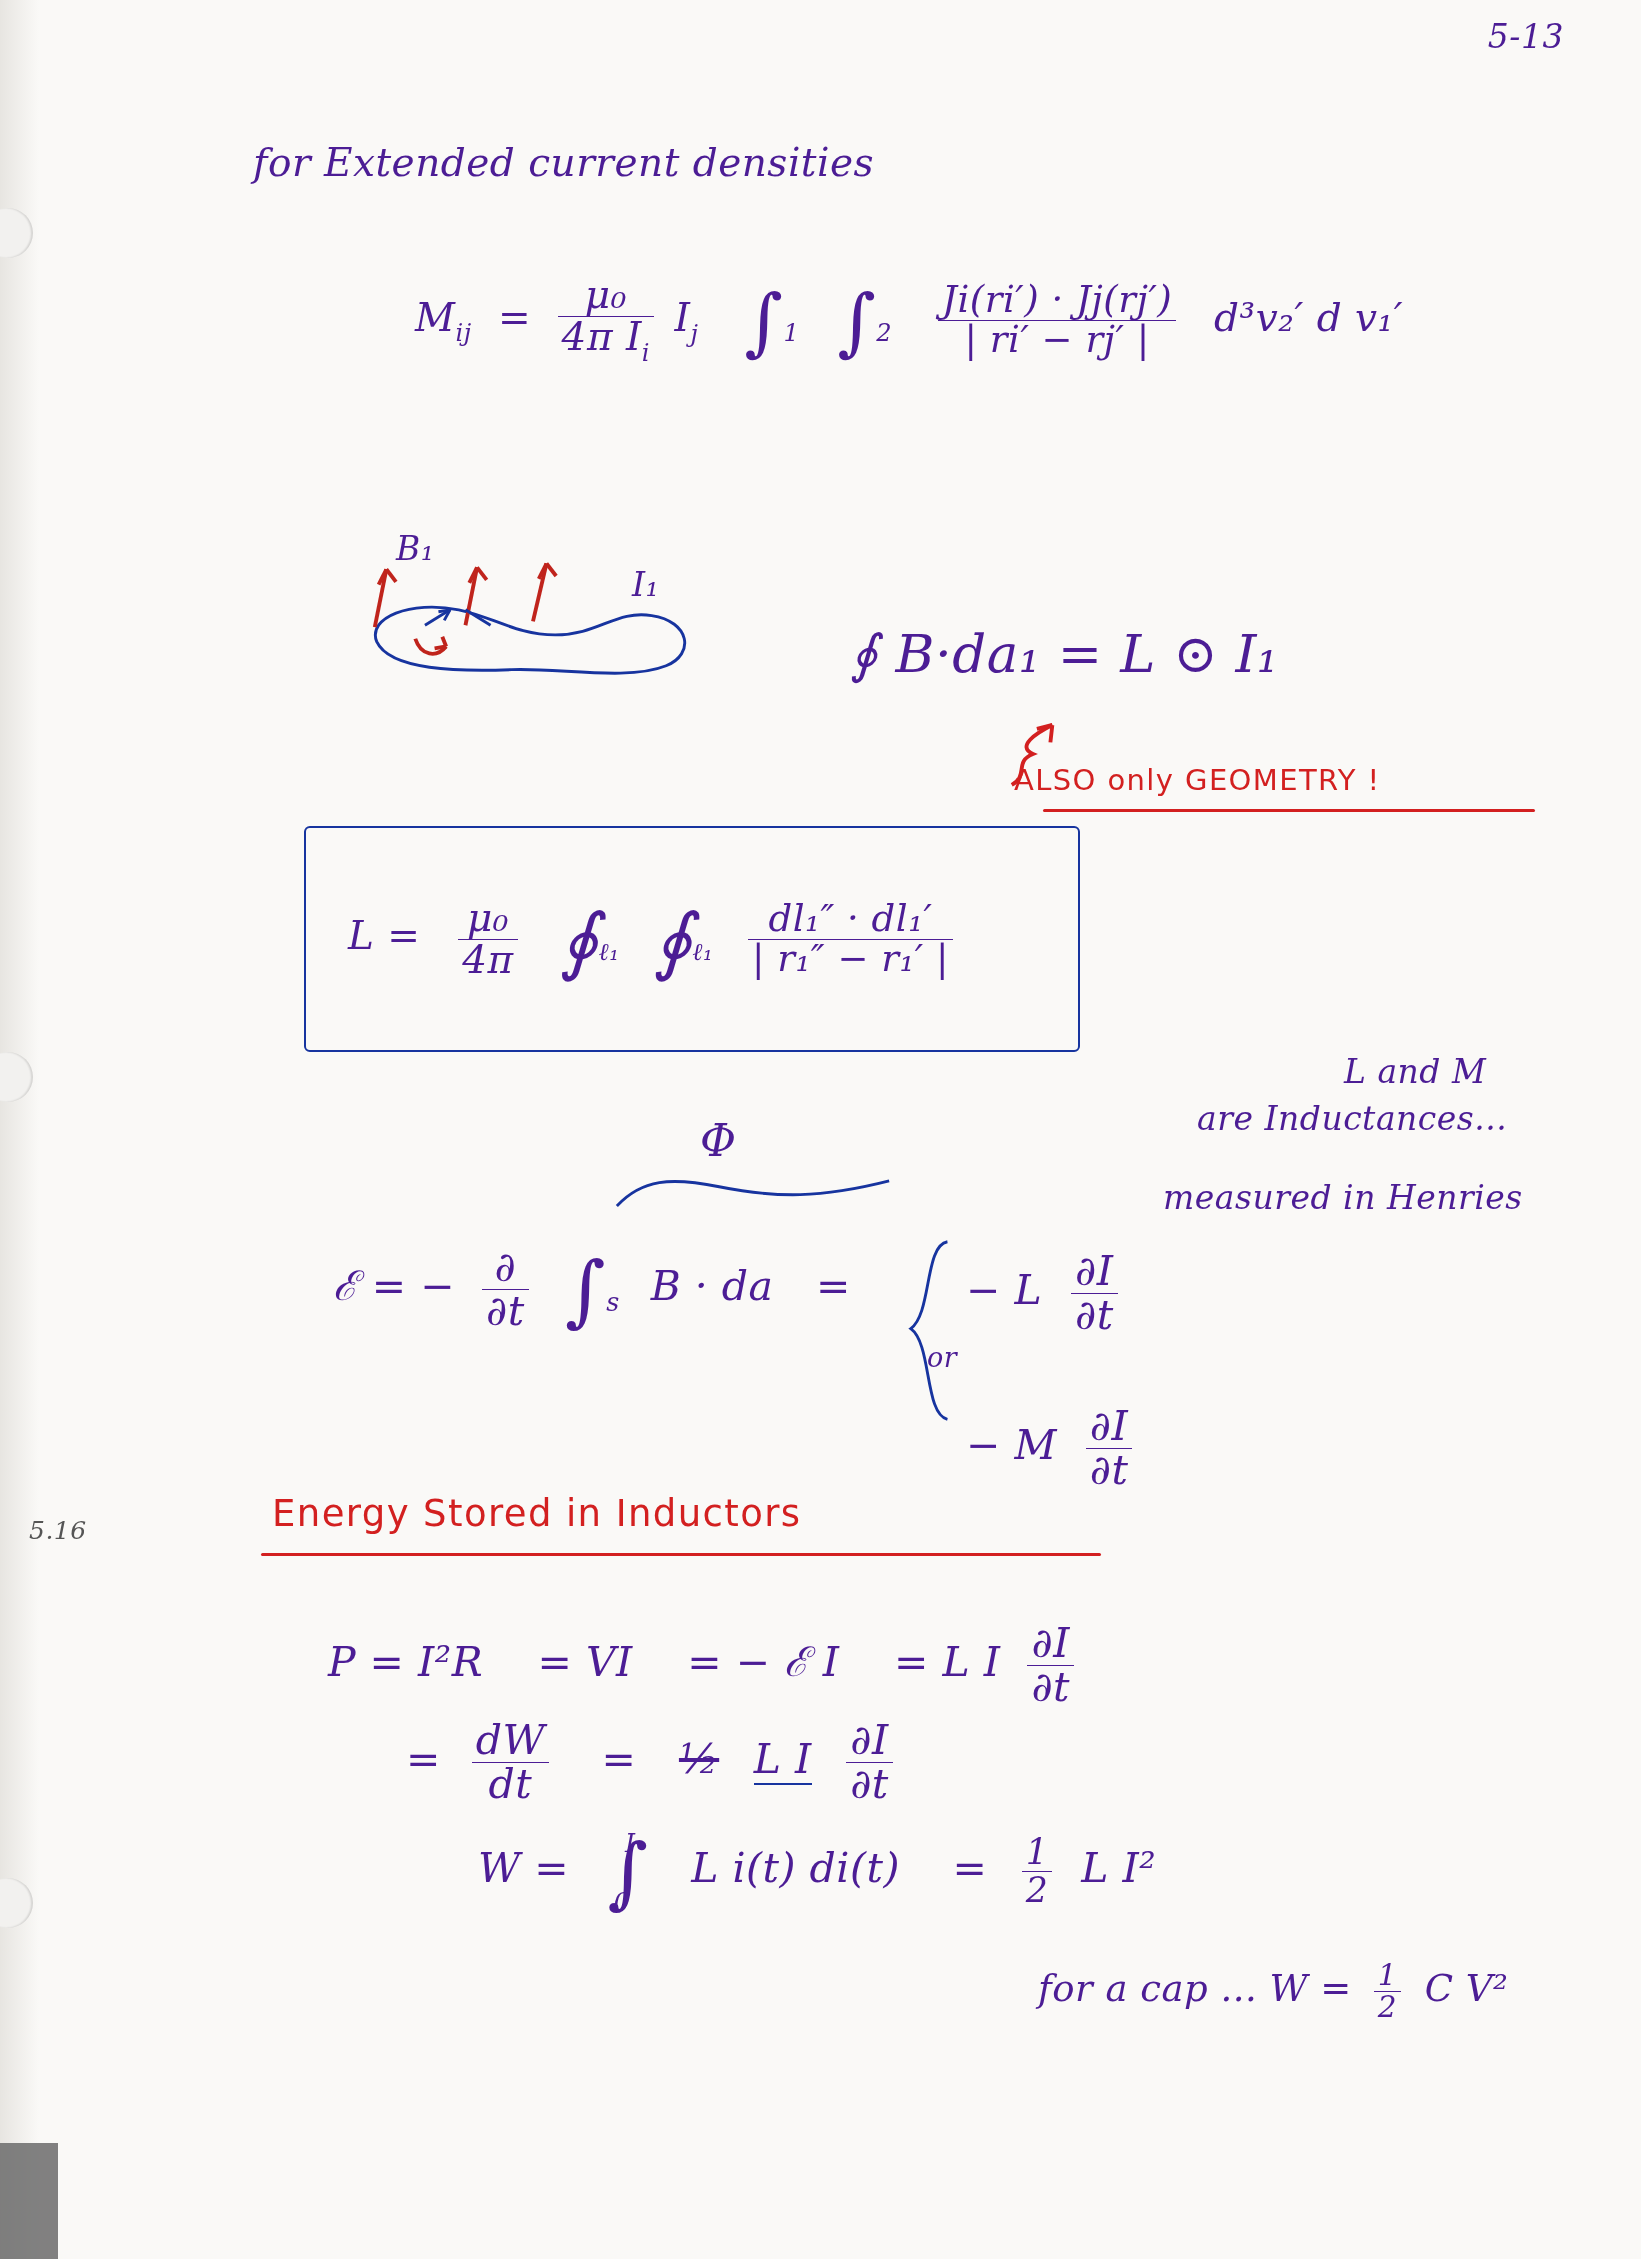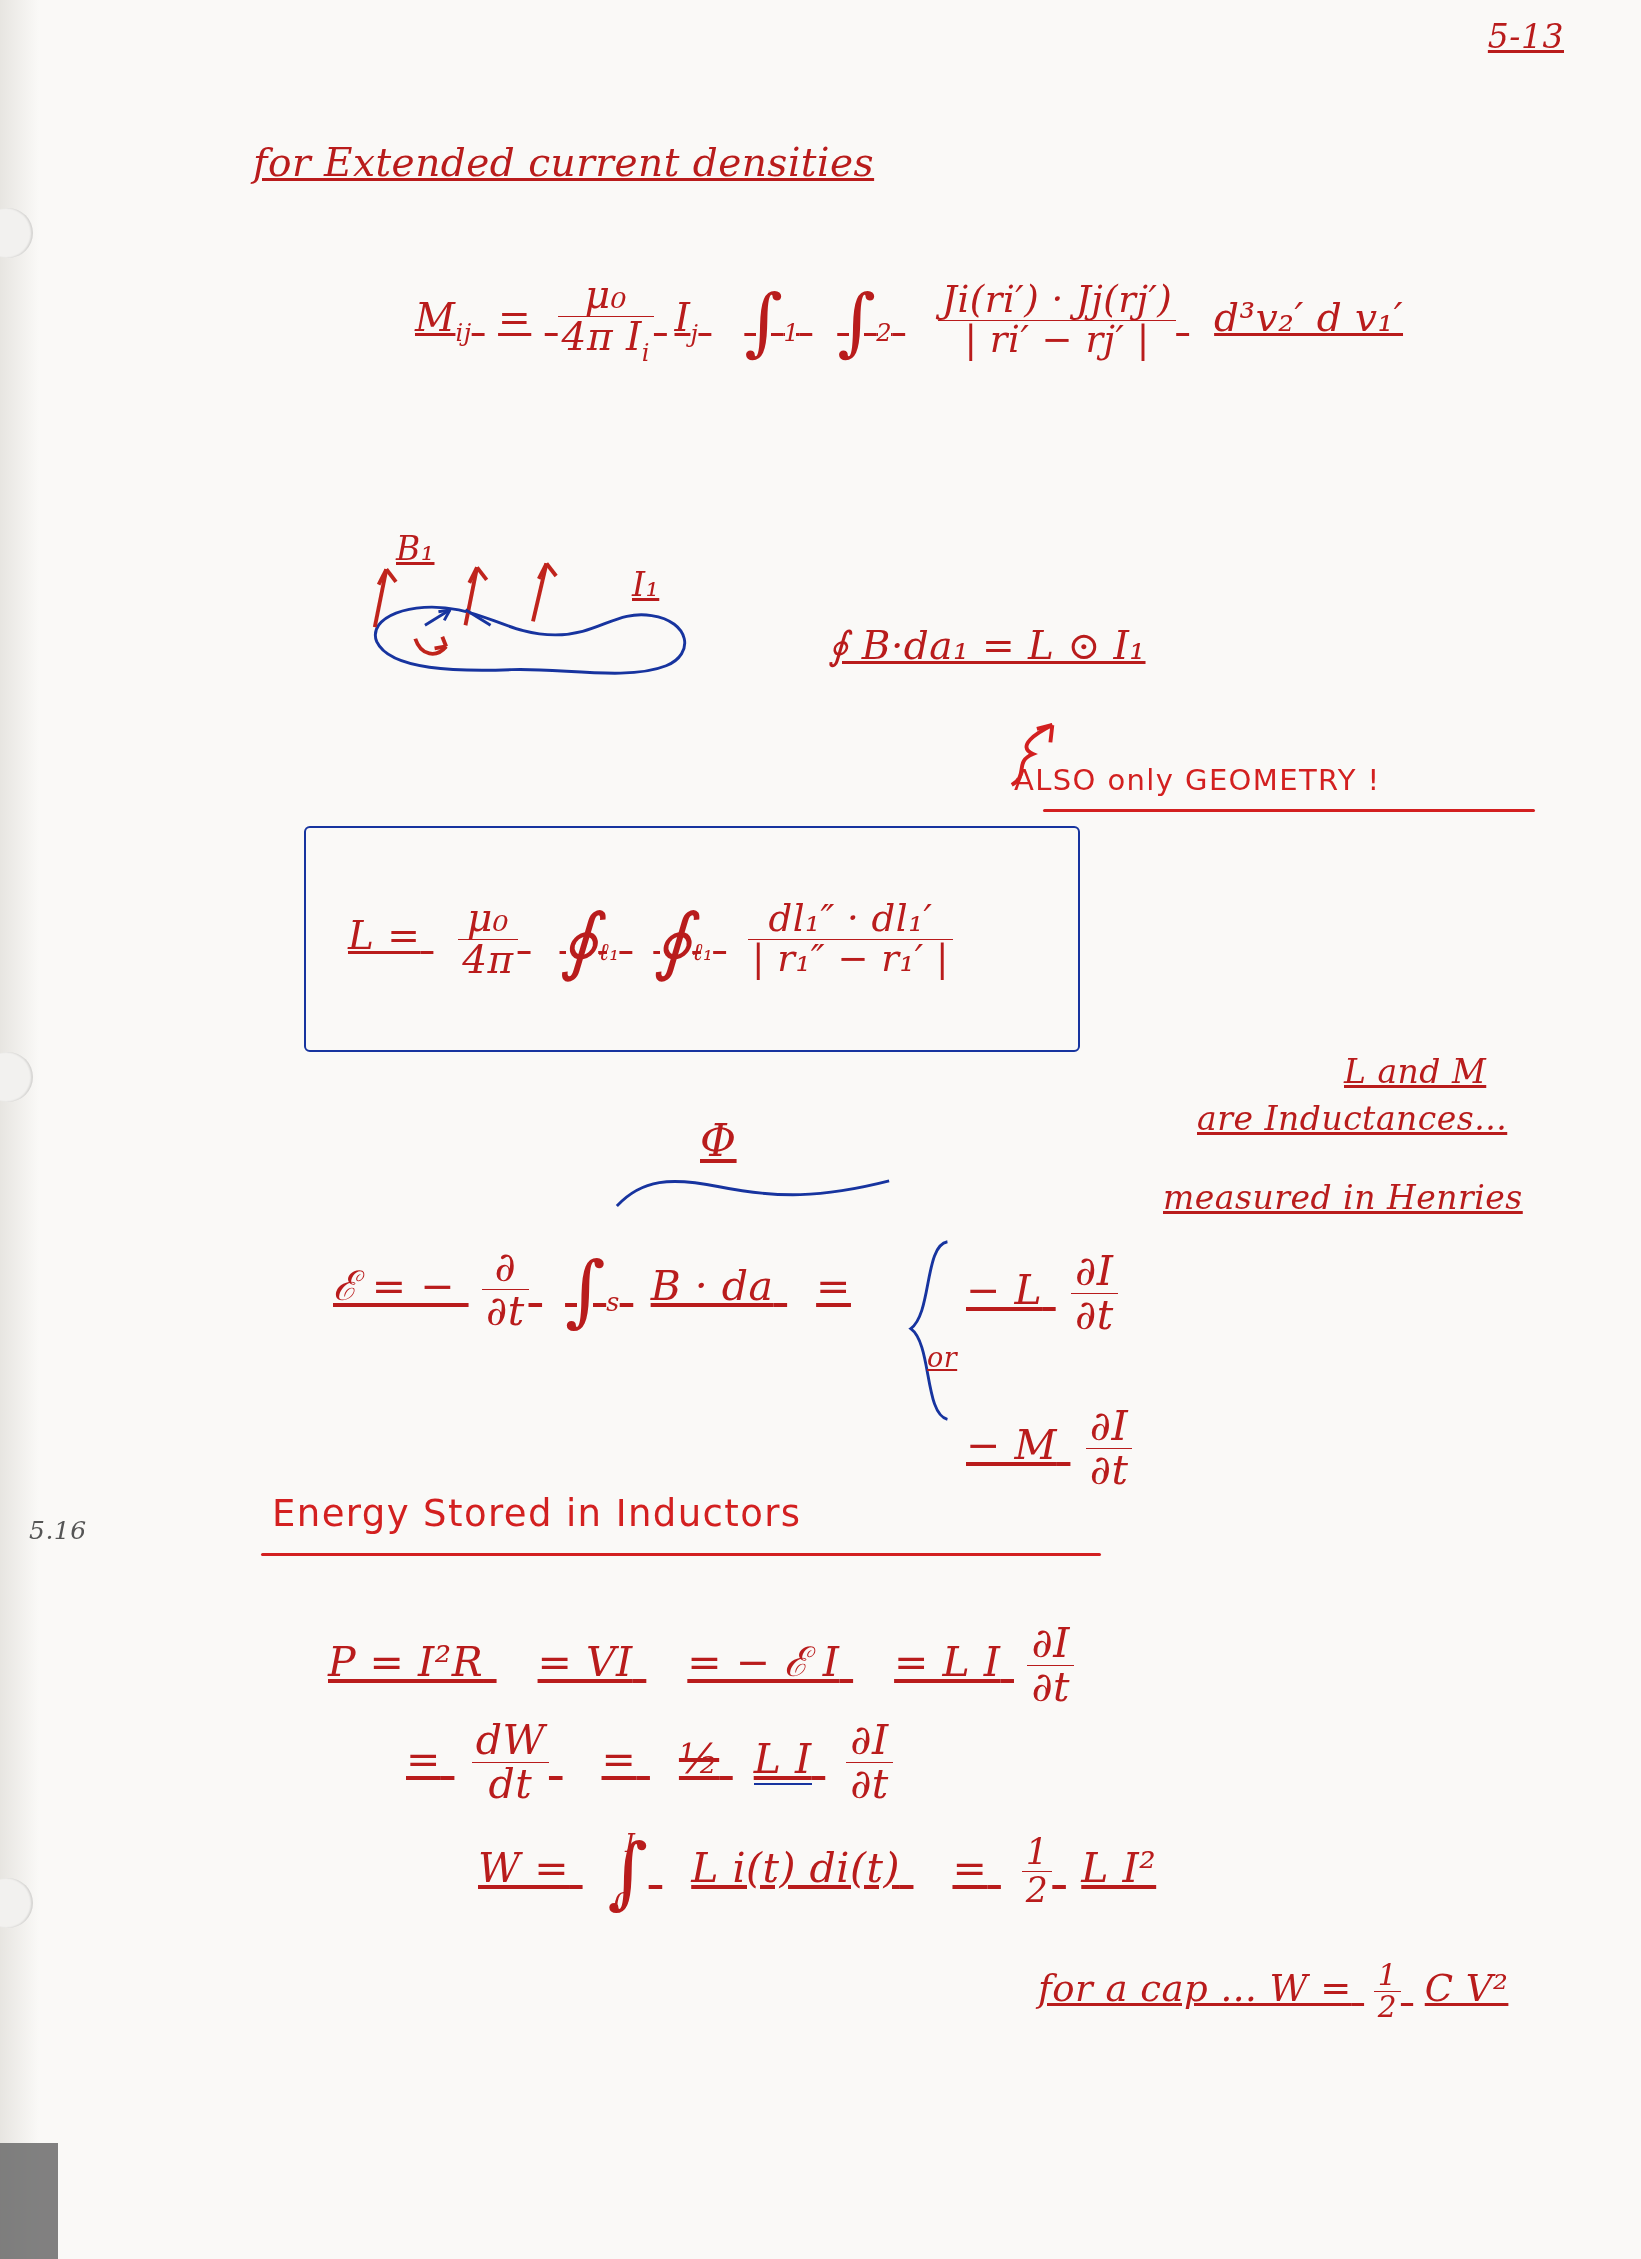--- a/index.html
+++ b/index.html
@@ -29,21 +29,21 @@
     background:#f2f1ef;box-shadow:inset -1.9px 0 1.9px rgba(0,0,0,.12);
   }
   .hole.h1{top:208px}
   .hole.h2{top:1052px}
   .hole.h3{top:1878px}
   .red{color:#d32020;}
 
   
   .t{position:absolute;white-space:nowrap;}
 
-  .blue{color:#b91c1c;text-decoration:underline;}
+  .blue{color:#4c1d95;}
   .pencil{color:#555;}
 
   
   .hw{
     font-family:"DejaVu Serif", serif;
     font-style:italic;
     letter-spacing:0.5px;
   }
   .hwu{
     font-family:"DejaVu Sans", sans-serif;
@@ -124,21 +124,21 @@
       <g stroke="#c0241c" stroke-width="4" fill="none">
         <path d="M60,92 C66,110 82,112 92,100"></path>
           <path d="M92,100 L80,102"></path>
           <path d="M92,100 L88,90"></path>
       </g>
     </svg>
   </div>
   <div class="t hw blue" style="left:396px;top:529px;font-size:33px;">B₁</div>
   <div class="t hw blue" style="left:632px;top:565px;font-size:33px;">I₁</div>
 
-  <div class="t hw blue" style="left:828px;top:623px;font-size:39px;">∮ B·da₁  =  L ⊙ I₁</div>
+  <div class="t hw blue" style="left:850px;top:623px;font-size:53px;">∮ B·da₁  =  L ⊙ I₁</div>
 
   <div class="t hwu red" style="left:1014px;top:763px;font-size:29px;">
     <span>ALSO  only  GEOMETRY !</span>
   </div>
   <div class="t" style="left:1004px;top:719px;">
     <svg width="87" height="68" viewBox="0 0 90 70">
       <path d="M8,68 C26,58 10,44 30,36 C12,28 34,14 50,6" fill="none" stroke="#d32020" stroke-width="4"></path>
       <path d="M50,6 L34,10 M50,6 L48,24" fill="none" stroke="#d32020" stroke-width="4"></path>
     </svg>
   </div>

